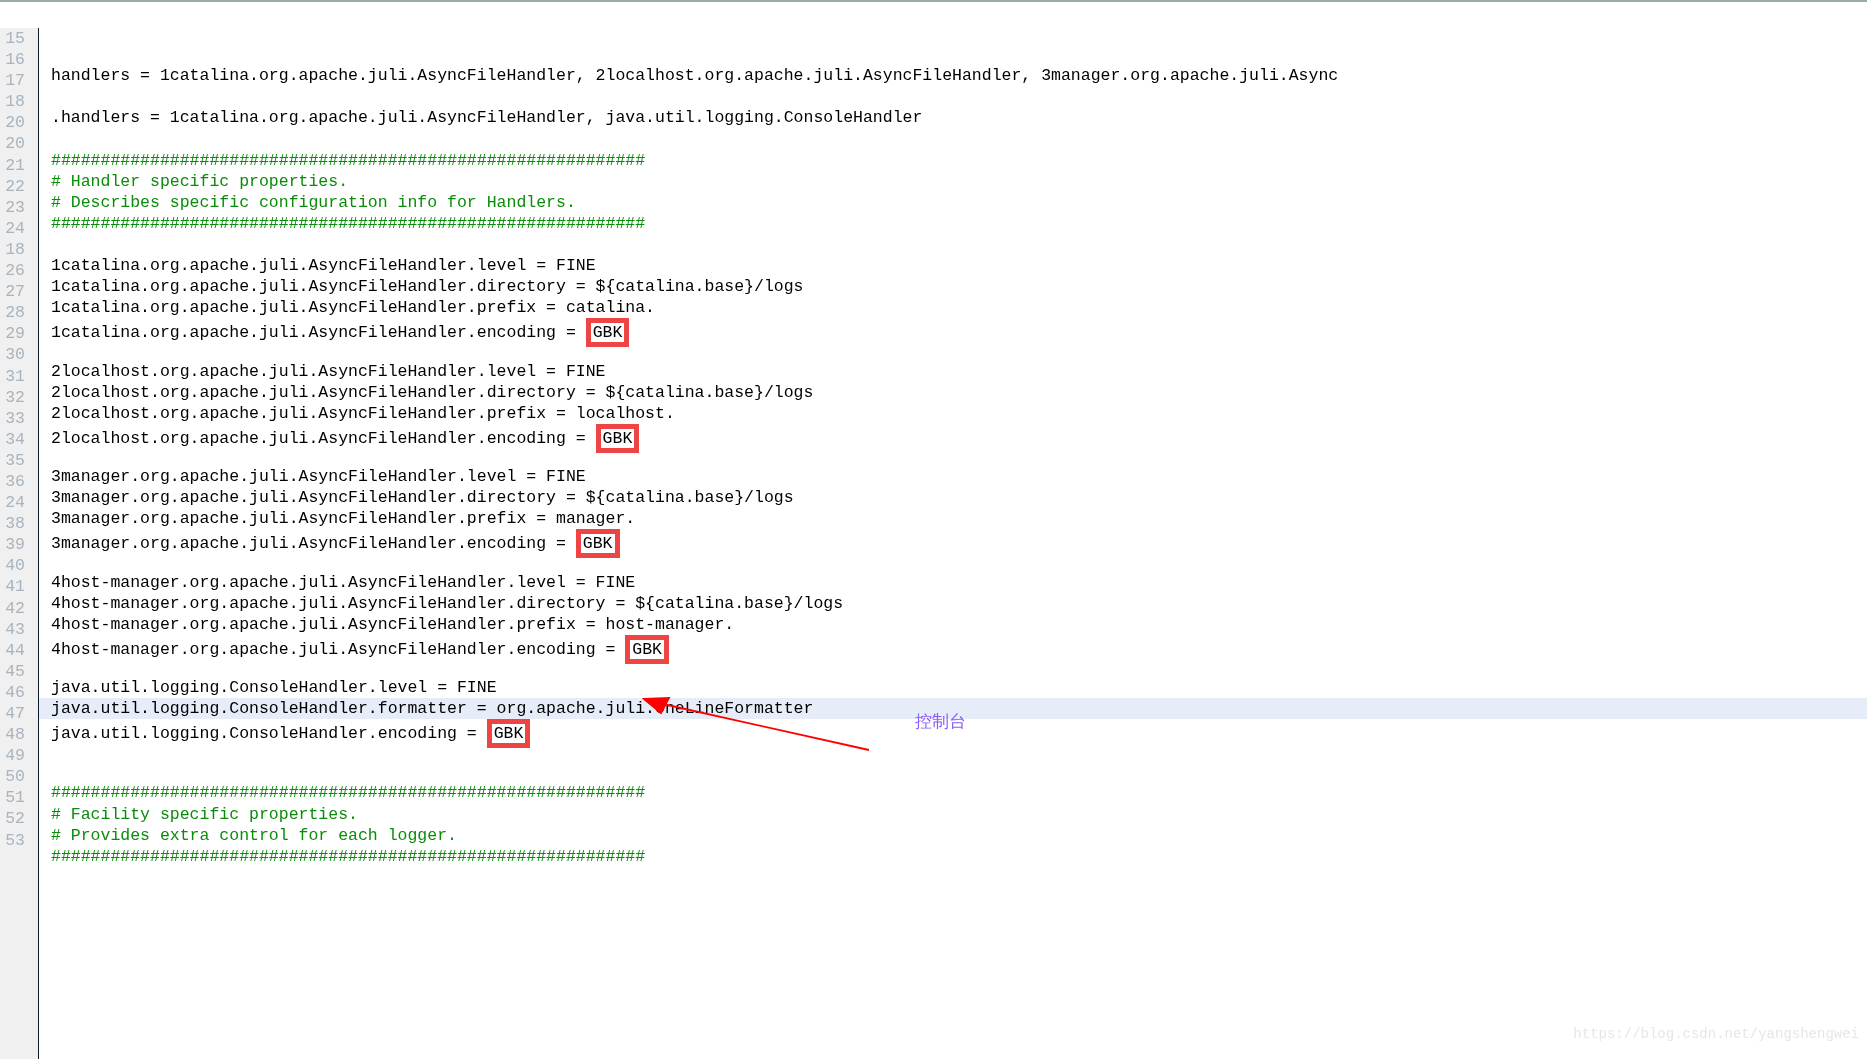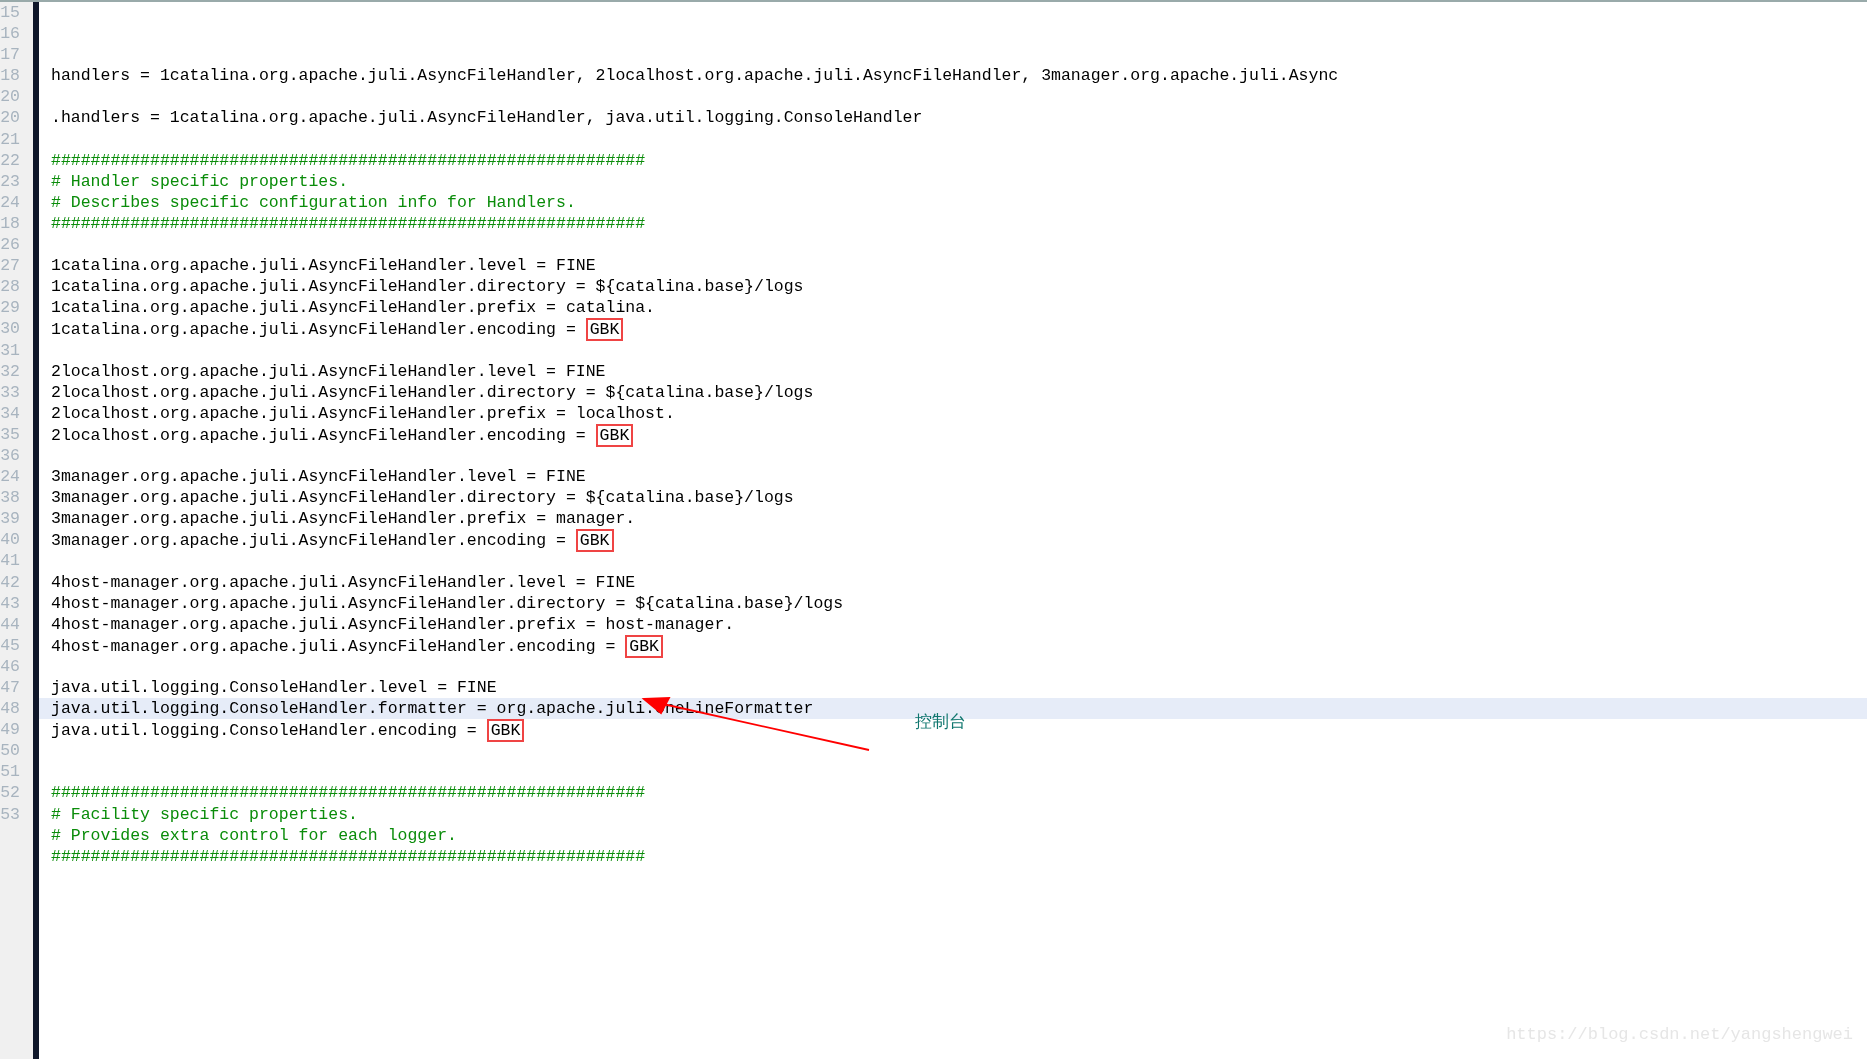--- a/index.html
+++ b/index.html
@@ -17,61 +17,62 @@
       width: 1867px;
       border-top: 2px solid #9aa;
     }
     .gutter {
       width: 39px;
       flex-shrink: 0;
       background: #f0f0f0;
       color: #a8b4bf;
       text-align: right;
       padding-right: 13px;
-      border-right: 6px solid #0f172a;
+      border-right: 1px solid #0f172a;
       user-select: none;
+      margin-top: 26px;
     }
     .gutter .ln { height: 21.1px; }
     .code {
       flex: 1;
       position: relative;
       white-space: pre;
       overflow: hidden;
     }
     .line { height: 21.1px; padding-left: 12px; position: relative; }
     .line.selected { background: #e6ecf8; }
     .comment { color: #0a8c0a; }
     .box {
-      border: 2px solid #ef4444;
+      border: 5px solid #ef4444;
       padding: 0 2px;
       display: inline-block;
       line-height: 19px;
     }
     .arrow {
       position: absolute;
       left: 560px;
       top: 688px;
       width: 300px;
       height: 80px;
       pointer-events: none;
     }
     .arrow line, .arrow polygon { stroke: #ff0000; stroke-width: 1.8; }
     .arrow polygon { fill: #ff0000; }
     .label {
       position: absolute;
-      color: #0f766e;
+      color: #8b5cf6;
       font-size: 17px;
       left: 876px;
       top: 710px;
     }
     .watermark {
       position: absolute;
-      right: 14px;
+      right: 8px;
       bottom: 14px;
-      font-size: 17px;
+      font-size: 14px;
       color: #e6e6e6;
       white-space: nowrap;
     }
   </style>
 </head>
 <body>
 
 <div class="editor">
   <div class="gutter" id="gutter">
       <div class="ln">15</div>

